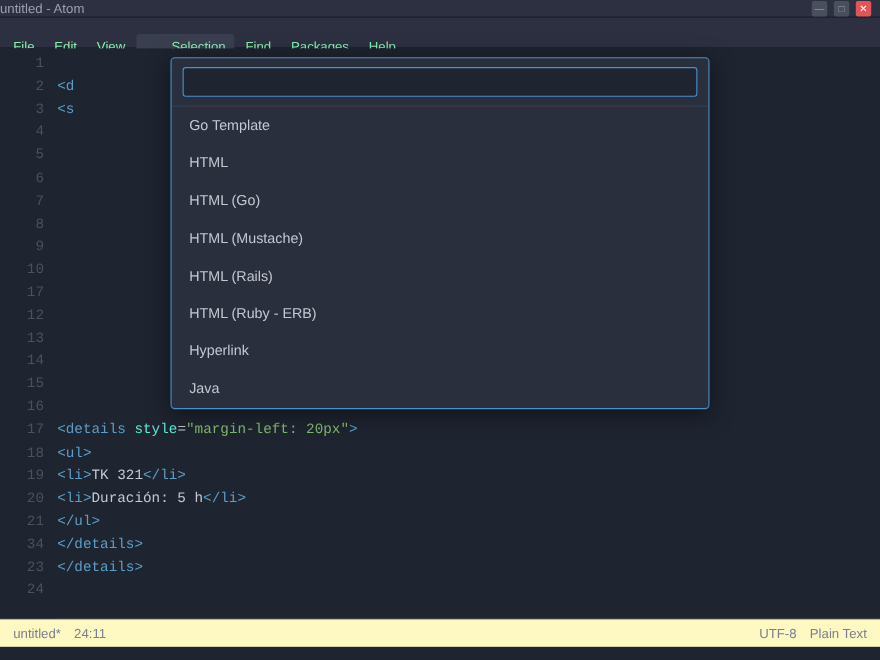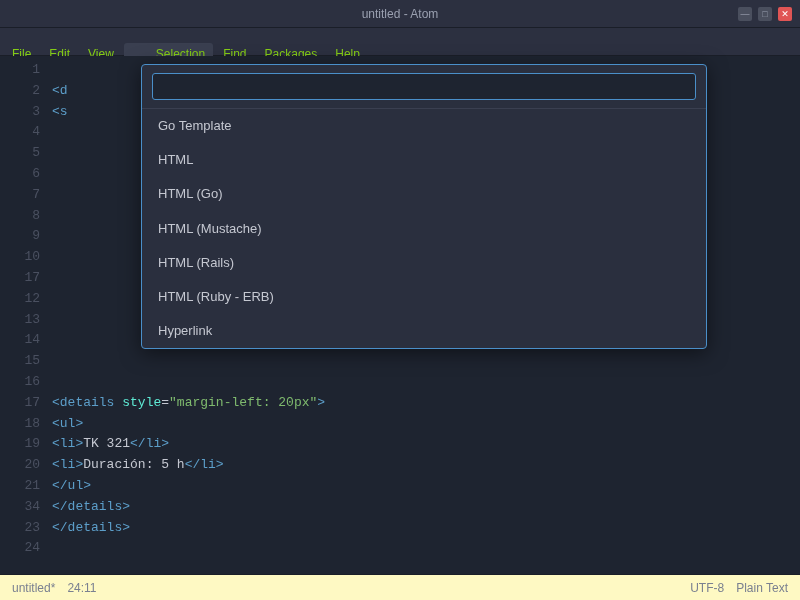--- a/index.html
+++ b/index.html
@@ -8,25 +8,25 @@
       height: 600px;
       overflow: hidden;
       font-family: 'Segoe UI', Arial, sans-serif;
       background: #1e2430;
       color: #c5c8d1;
       font-size: 13px;
     }
 
     
     #title-bar {
-      height: 28px;
+      height: 16px;
       background: #2c3040;
       display: flex;
       align-items: center;
-      justify-content: center;
+      justify-content: flex-start;
       position: relative;
       border-bottom: 1px solid #1a1e28;
     }
     #title-bar .title {
       font-size: 12px;
       color: #9aa0b0;
     }
     #title-bar .win-controls {
       position: absolute;
       right: 8px;
@@ -54,21 +54,21 @@
       background: #2c3040;
       display: flex;
       align-items: center;
       padding: 0 4px;
       gap: 2px;
       border-bottom: 1px solid #1a1e28;
     }
     .menu-item {
       padding: 4px 8px;
       font-size: 12px;
-      color: #84cc16;
+      color: #86efac;
       cursor: pointer;
       border-radius: 3px;
       margin-top: 24px;
     }
     .menu-item.active { background: #3a3f50; padding-left: 32px; }
 
     
     #editor-area {
       display: flex;
       height: calc(600px - 56px - 26px);
@@ -110,22 +110,22 @@
     }
     .tag { color: #5c9ec9; }
     .attr { color: #5eead4; }
     .string { color: #7fba6e; }
     .text { color: #c5c8d1; }
 
     
     #dropdown-overlay {
       position: absolute;
       top: 8px;
-      left: 141px;
-      width: 566px;
+      left: 155px;
+      width: 490px;
       background: #2a2f3e;
       border: 1px solid #4a8fc9;
       border-radius: 4px;
       z-index: 100;
       box-shadow: 0 4px 20px rgba(0,0,0,0.5);
     }
     #search-input-wrapper {
       padding: 8px 10px;
       border-bottom: 1px solid #3a3f50;
     }
@@ -259,20 +259,21 @@
       <input id="search-input" type="text" placeholder="" style="">
     </div>
     <div id="dropdown-list">
       <div class="dropdown-item">Go Template</div>
       <div class="dropdown-item">HTML</div>
       <div class="dropdown-item">HTML (Go)</div>
       <div class="dropdown-item">HTML (Mustache)</div>
       <div class="dropdown-item">HTML (Rails)</div>
       <div class="dropdown-item">HTML (Ruby - ERB)</div>
       <div class="dropdown-item">Hyperlink</div>
+      <div class="dropdown-item">Java</div>
     </div>
   </div>
 </div>
 
 <div id="status-bar">
   <div class="left">
     <span>untitled*</span>
     <span>24:11</span>
   </div>
   <div class="right">

